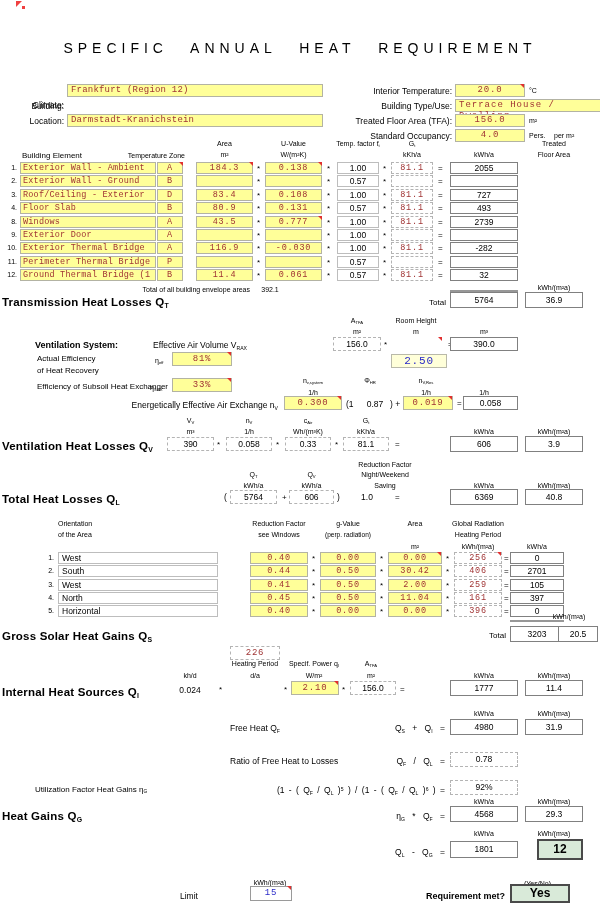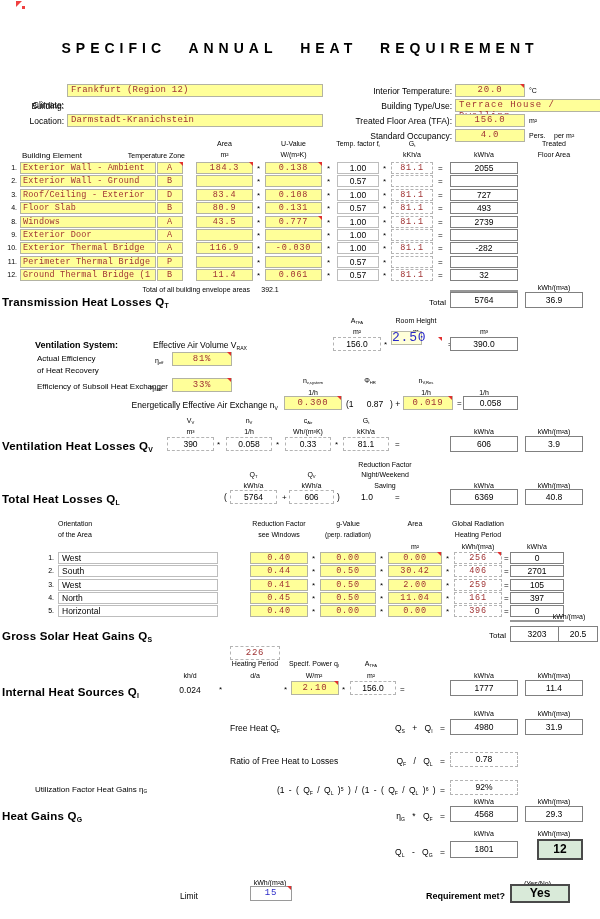--- a/index.html
+++ b/index.html
@@ -62,21 +62,21 @@
   .srow .opeq{left:504px;top:2px}
 </style>
 </head>
 <body>
 
 <div id="sheet">
 
   <div class="ab" style="left:16px;top:1px;width:0;height:0;border-top:6px solid #f04040;border-right:6px solid transparent"></div>
   <div class="ab" style="left:22px;top:6px;width:3px;height:3px;background:#f04040"></div>
 
-  <div class="ab ctr" style="left:0;top:40px;width:600px;font-size:14px;font-weight:bold;letter-spacing:5px;word-spacing:14px">SPECIFIC ANNUAL HEAT REQUIREMENT</div>
+  <div class="ab ctr" style="left:0;top:40px;width:600px;font-size:14px;font-weight:normal;letter-spacing:5px;word-spacing:14px">SPECIFIC ANNUAL HEAT REQUIREMENT</div>
 
   <div class="lab rt" style="left:0;top:100px;width:64px">Climate:</div>
   <div class="yc h13 mv ln" style="left:67px;top:84px;width:256px;font-size:9px;padding-left:3px">Frankfurt (Region 12)</div>
   <div class="lab rt" style="left:0;top:101px;width:64px">Building:</div>
   <div class="lab rt" style="left:0;top:116px;width:64px">Location:</div>
   <div class="yc h13 mv ln" style="left:67px;top:114px;width:256px;font-size:9px;padding-left:3px">Darmstadt-Kranichstein</div>
 
   <div class="lab rt" style="left:300px;top:86px;width:152px">Interior Temperature:</div>
   <div class="yc h13 mv" style="left:455px;top:84px;width:70px;font-size:9px">20.0</div>
   <i class="tri" style="left:520px;top:84px"></i>
@@ -251,21 +251,21 @@
   <div class="lab7 ctr" style="left:333px;top:317px;width:48px">A<sub>TFA</sub></div>
   <div class="lab7 ctr" style="left:388px;top:317px;width:56px">Room Height</div>
   <div class="lab7 ctr" style="left:333px;top:328px;width:48px">m²</div>
   <div class="lab7 ctr" style="left:388px;top:328px;width:56px">m</div>
   <div class="lab7 ctr" style="left:450px;top:328px;width:68px">m³</div>
 
   <div class="lab bold" style="left:35px;top:340px;font-size:9px">Ventilation System:</div>
   <div class="lab" style="left:153px;top:340px">Effective Air Volume V<sub>RAX</sub></div>
   <div class="dashc h14" style="left:333px;top:337px;width:48px">156.0</div>
   <div class="op" style="left:384px;top:340px">*</div>
-  <div class="yc palebg h14 mv bluev" style="left:391px;top:331px;width:31px;font-size:13px">2.50</div>
+  <div class="yc palebg h14 mv bluev" style="left:391px;top:354px;width:56px;font-size:11px">2.50</div>
   <i class="tri" style="left:438px;top:337px"></i>
   <div class="op" style="left:448px;top:340px">=</div>
   <div class="boxc h14" style="left:450px;top:337px;width:68px">390.0</div>
 
   <div class="lab8" style="left:37px;top:354px">Actual Efficiency</div>
   <div class="lab8" style="left:37px;top:366px">of Heat Recovery</div>
   <div class="lab7" style="left:155px;top:357px">η<sub>eff</sub></div>
   <div class="yc h14 mv" style="left:172px;top:352px;width:60px;font-size:9px">81%</div>
   <i class="tri" style="left:227px;top:352px"></i>
 

